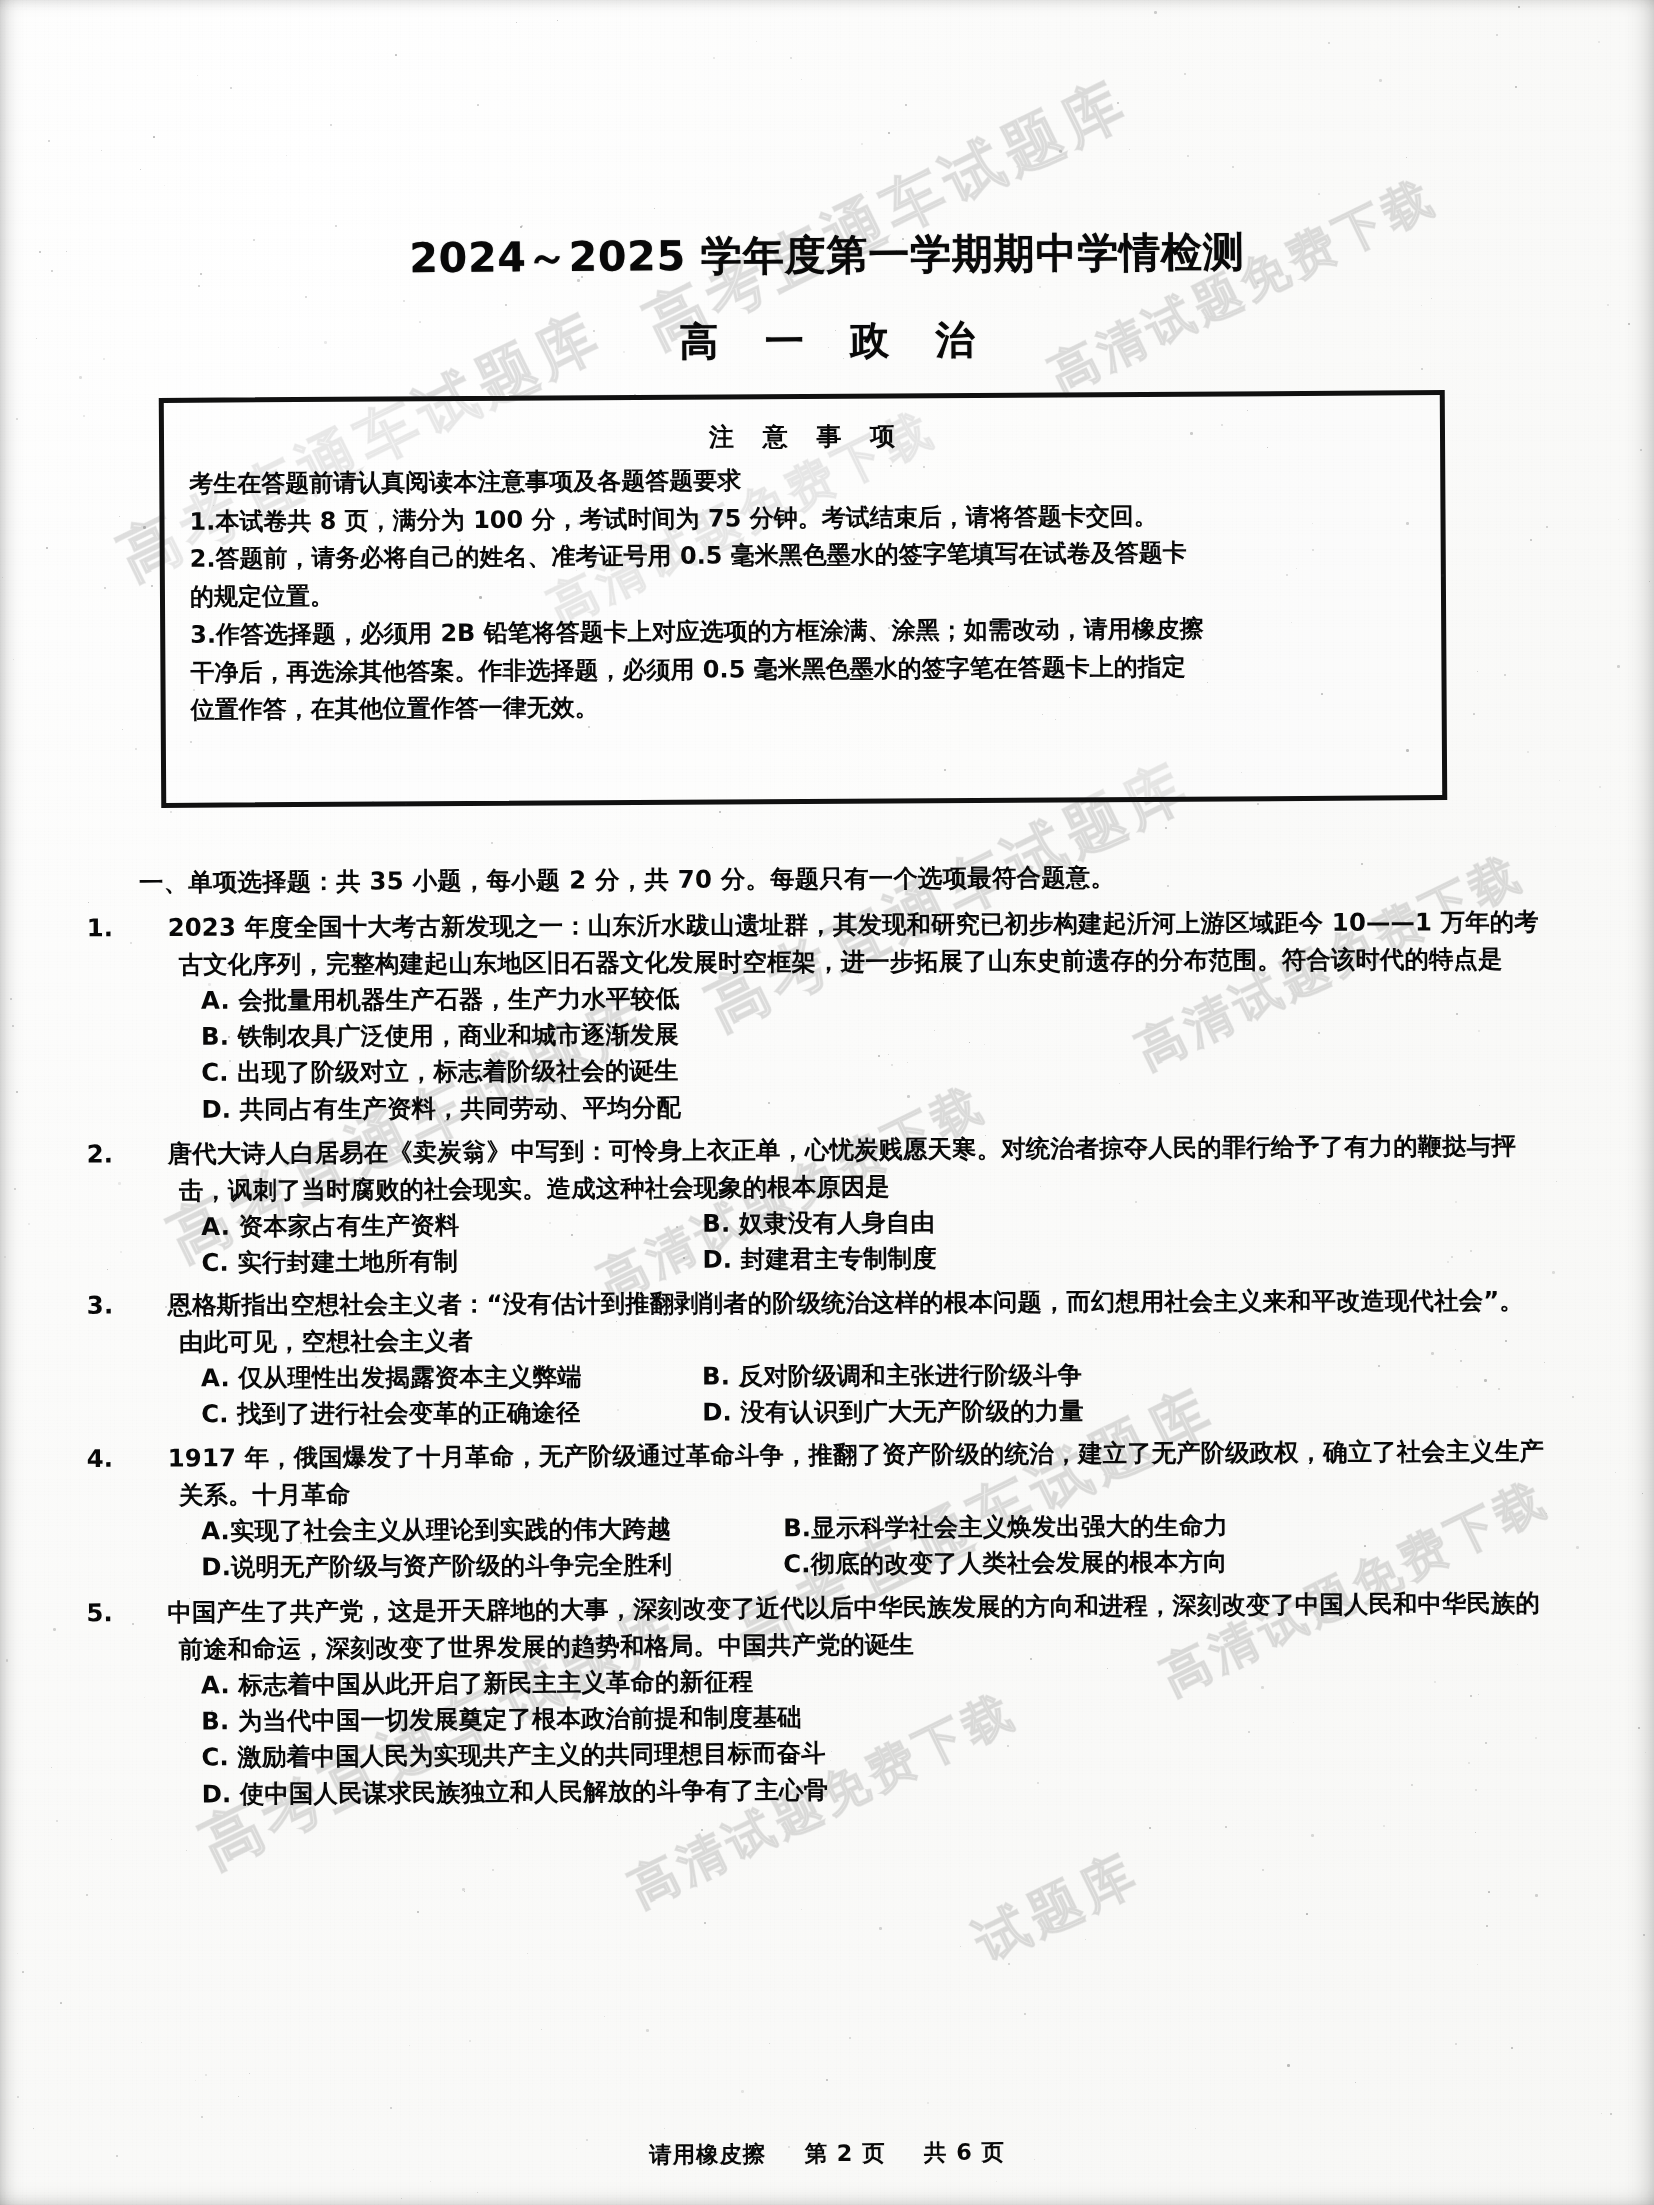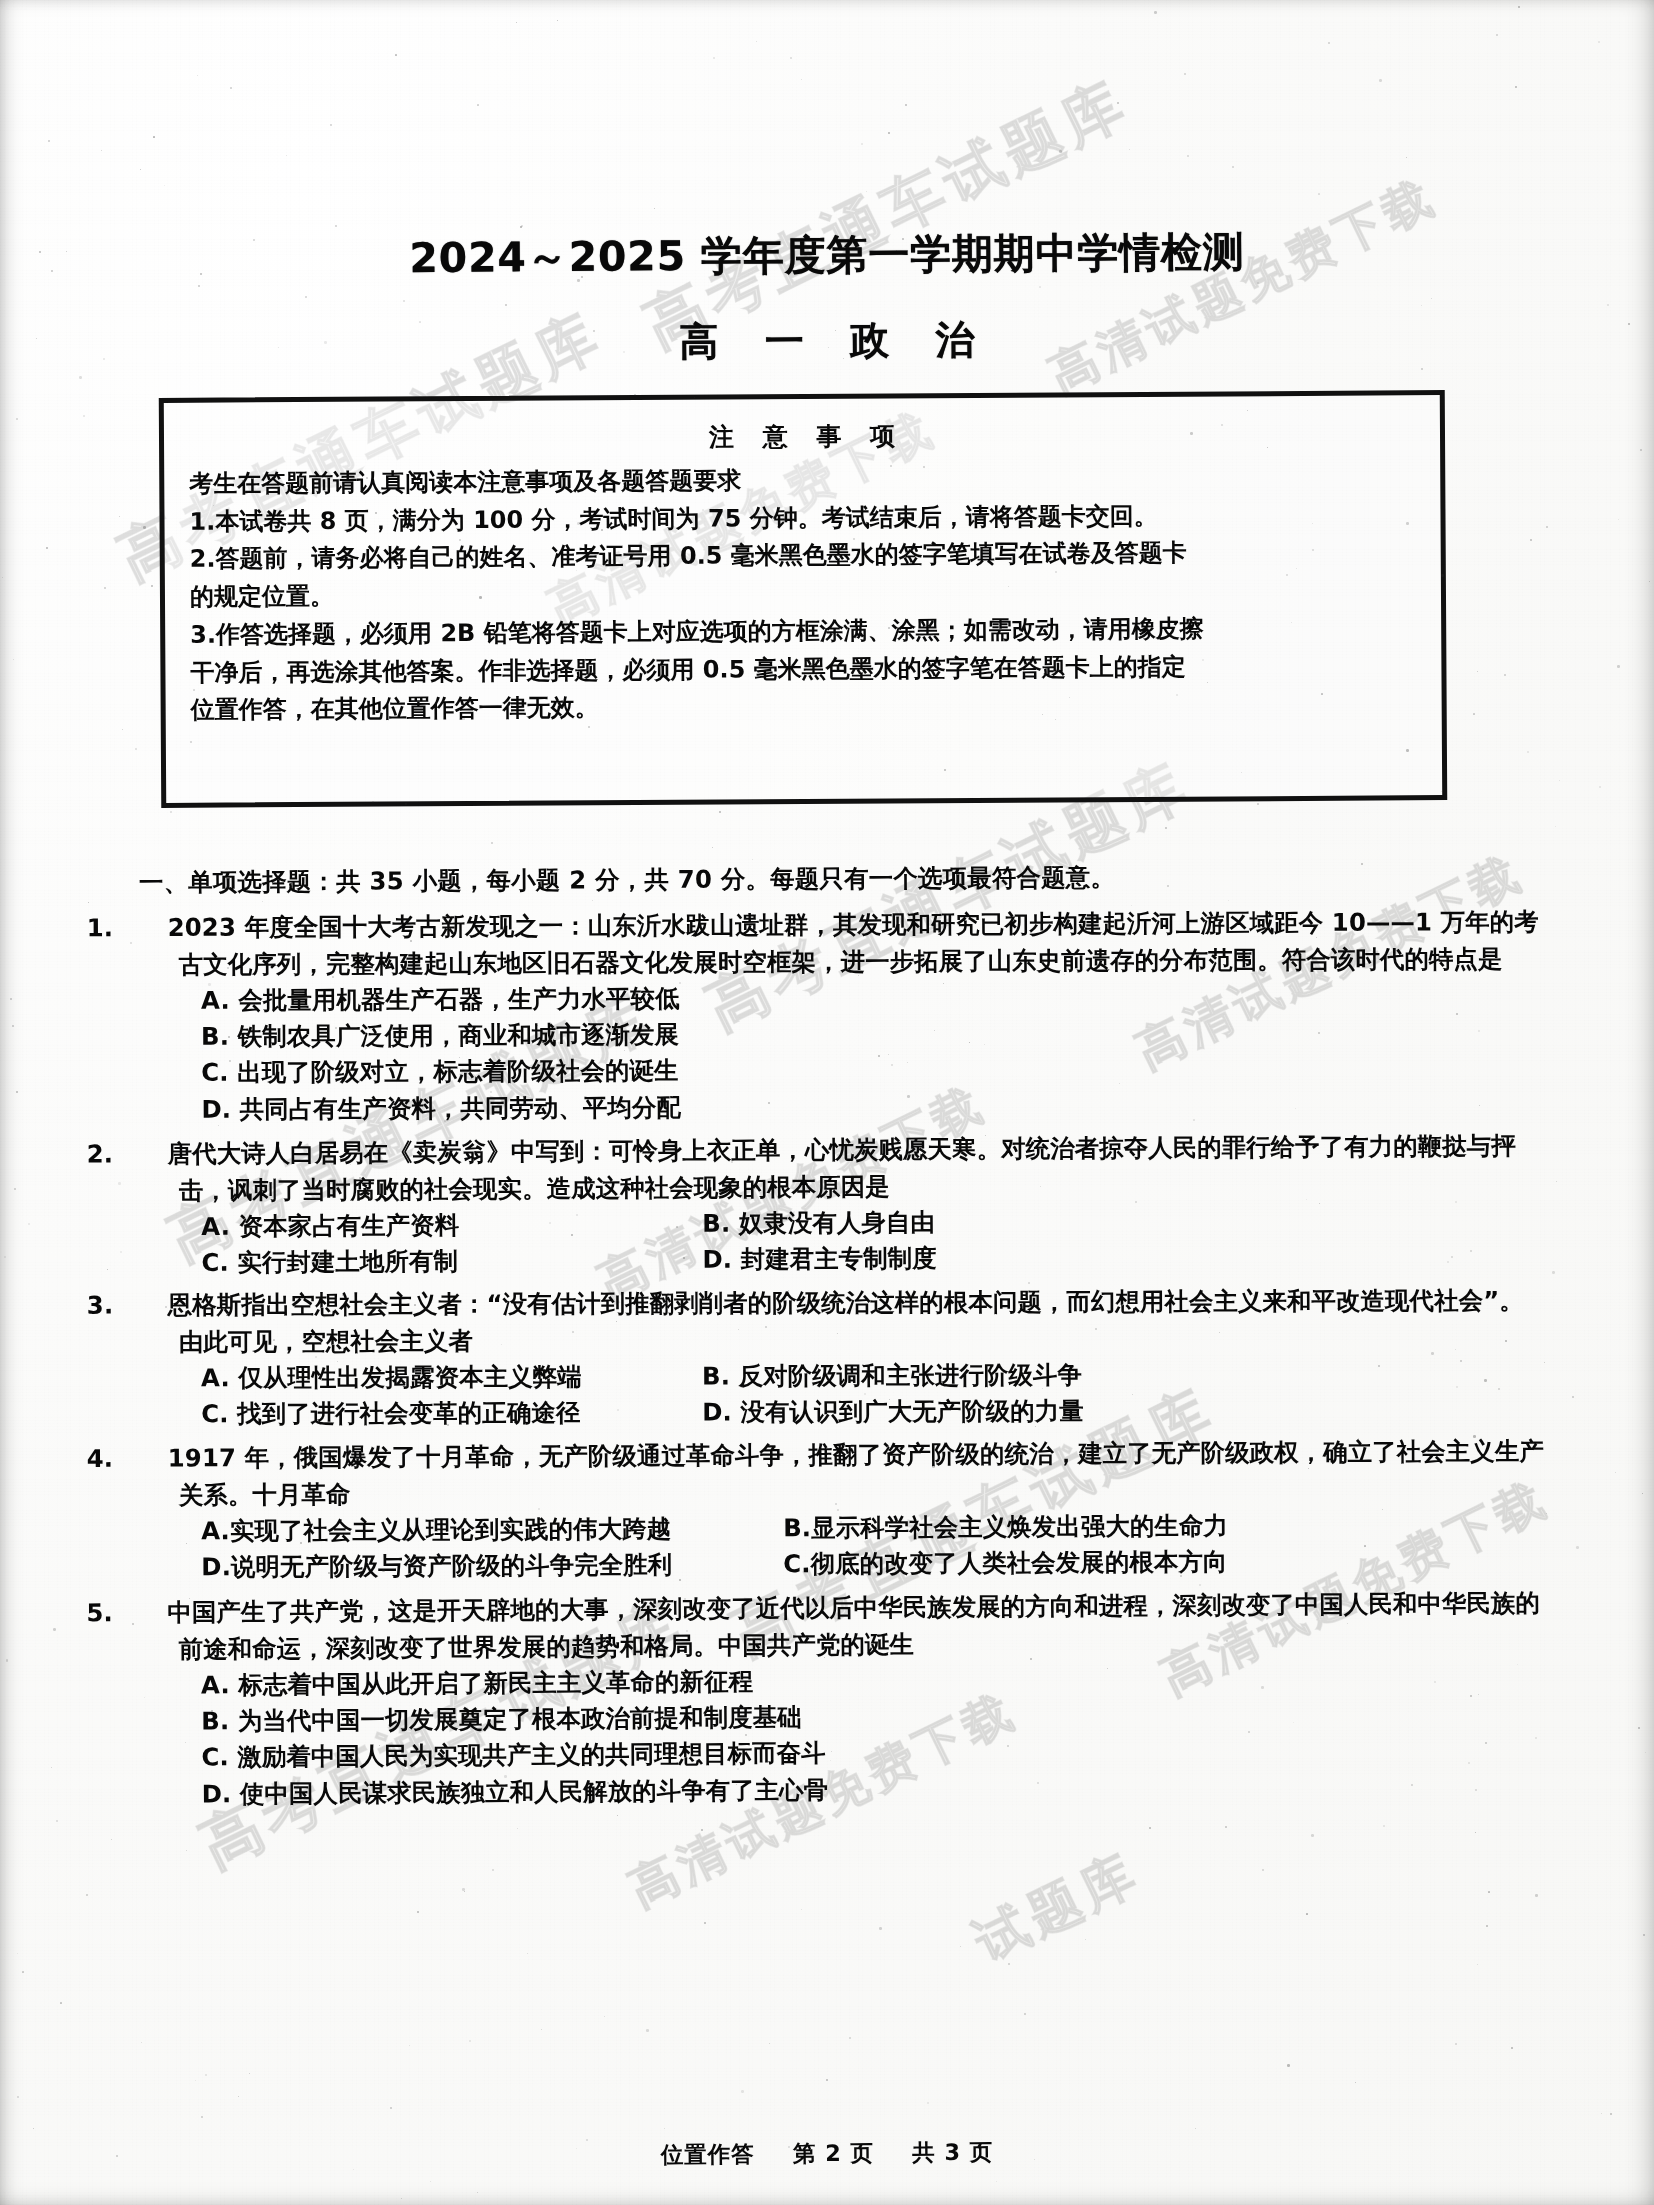--- a/index.html
+++ b/index.html
@@ -251,25 +251,25 @@
         <span class="opt">A. 标志着中国从此开启了新民主主义革命的新征程</span>
         <span class="opt">B. 为当代中国一切发展奠定了根本政治前提和制度基础</span>
         <span class="opt">C. 激励着中国人民为实现共产主义的共同理想目标而奋斗</span>
         <span class="opt">D. 使中国人民谋求民族独立和人民解放的斗争有了主心骨</span>
       </div>
     </article>
 
   </div>
 
   <div class="footer">
-    <span>位置作答</span>
+    <span>请用橡皮擦</span>
     <span class="gap"></span>
     <span>第 2 页</span>
     <span class="gap"></span>
-    <span>共 3 页</span>
+    <span>共 6 页</span>
   </div>
 
 </div>
 
 <div class="scan-noise">
     <div class="speck" style="width: 1.8px; height: 1.8px; left: 1411px; top: 1784px; opacity: 0.39;"></div>
     <div class="speck" style="width: 1.8px; height: 1.8px; left: 1165px; top: 827px; opacity: 0.54;"></div>
     <div class="speck" style="width: 1.1px; height: 1.1px; left: 541px; top: 2029px; opacity: 0.4;"></div>
     <div class="speck" style="width: 1.5px; height: 1.5px; left: 549px; top: 1222px; opacity: 0.19;"></div>
     <div class="speck" style="width: 2.3px; height: 2.3px; left: 1434px; top: 1681px; opacity: 0.23;"></div>

